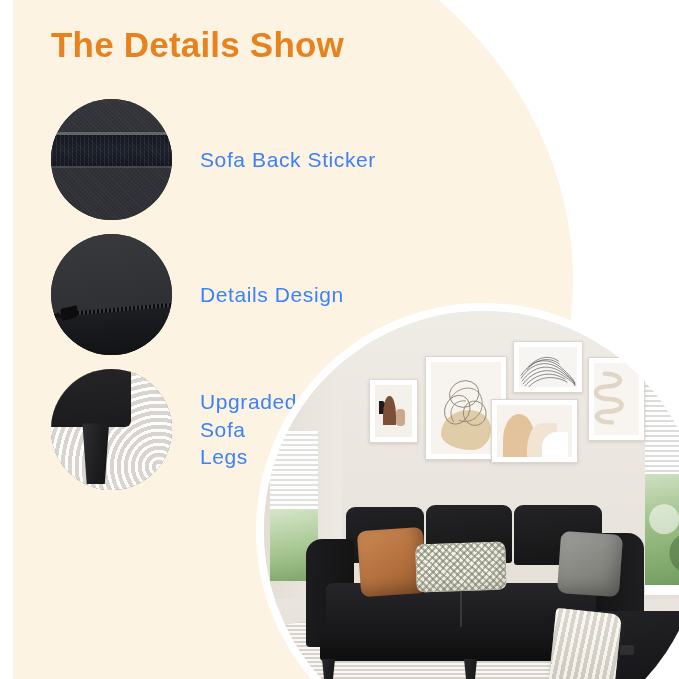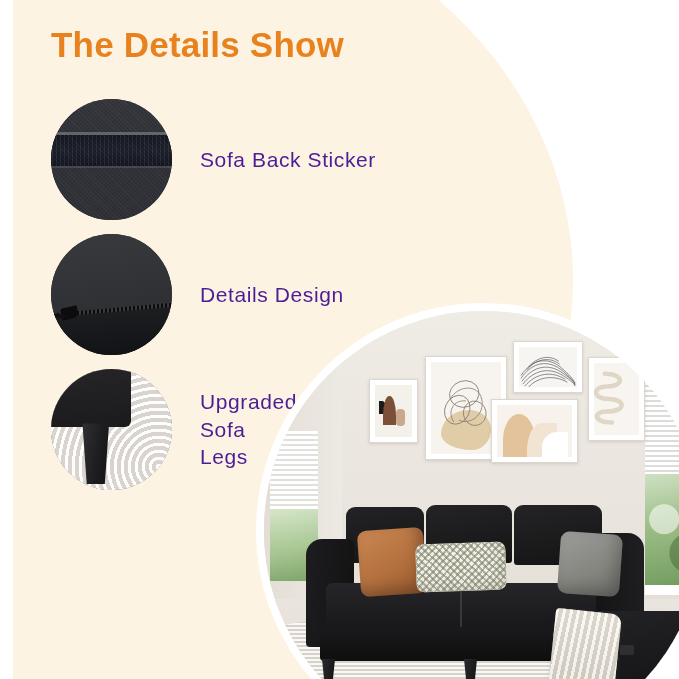--- a/index.html
+++ b/index.html
@@ -29,21 +29,21 @@
   .row{position:absolute;left:38px;display:flex;align-items:center;}
   .row-1{top:99px;}
   .row-2{top:234px;}
   .row-3{top:369px;}
 
   .thumb{
     position:relative;width:121px;height:121px;border-radius:50%;
     overflow:hidden;flex:0 0 auto;background:#2b2b2b;
   }
   .row-label{
-    margin-left:28px;font-size:21px;color:#4c1d95;
+    margin-left:28px;font-size:21px;color:#3b82f6;
     font-weight:400;letter-spacing:.6px;line-height:1.33;
     white-space:pre-line;
   }
 
   
   .t1-base{position:absolute;inset:0;background:
      linear-gradient(180deg,#34353a 0%,#303136 46%,#2e3035 100%);}
   .t1-band{position:absolute;left:-6%;top:30%;width:112%;height:25%;
      background:linear-gradient(180deg,#141720 0%,#1b1f29 50%,#121520 100%);}
   .t1-band::after{content:"";position:absolute;inset:0;

